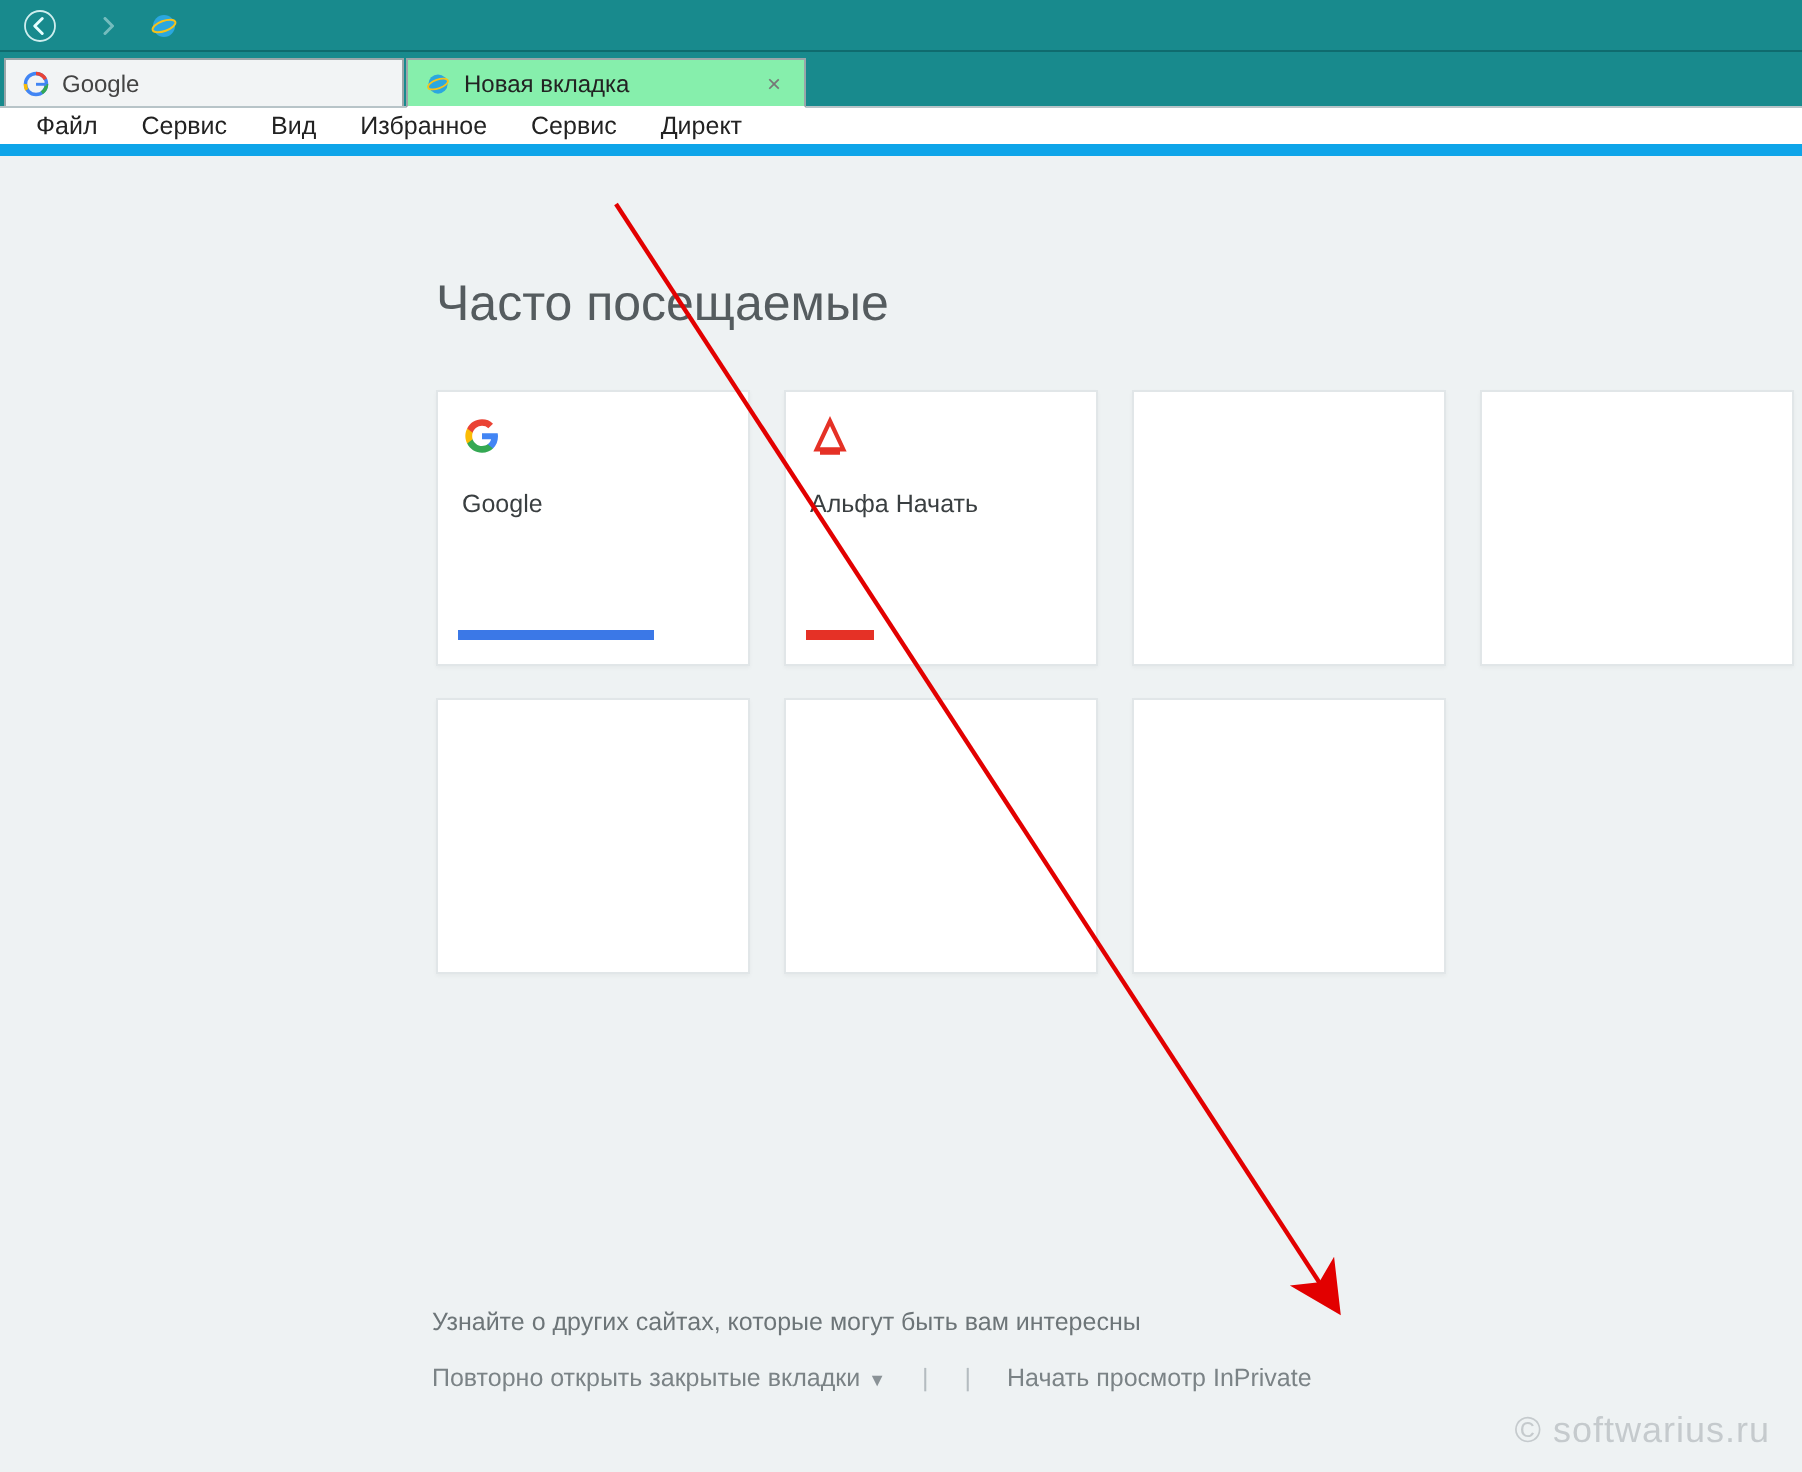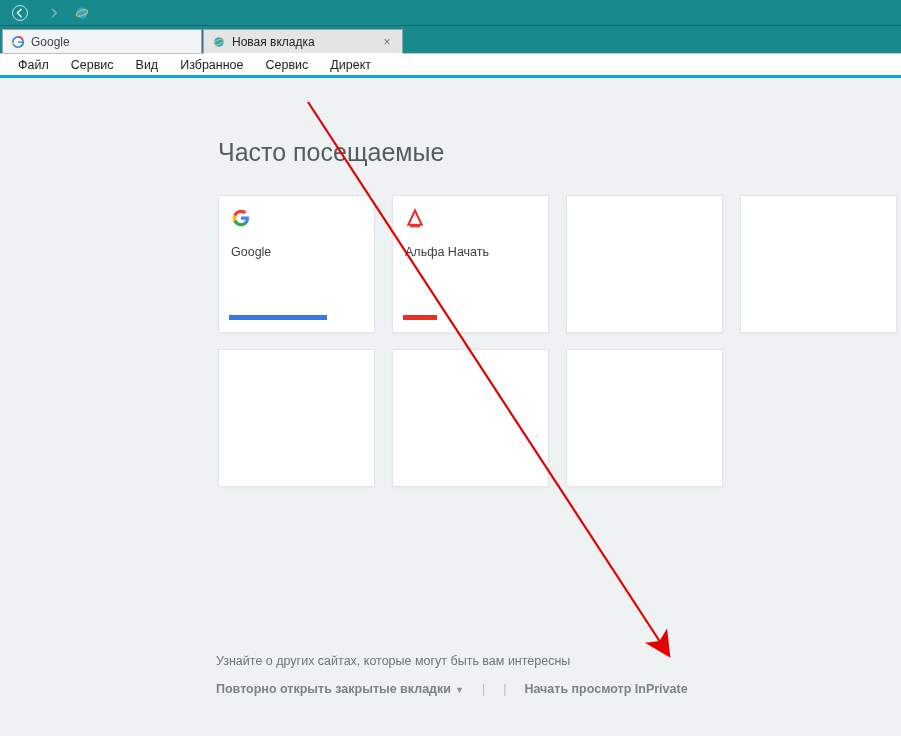--- a/index.html
+++ b/index.html
@@ -59,21 +59,21 @@
     cursor: pointer;
     position: relative;
   }
   .tab.inactive {
     background: #f2f4f5;
     border: 1px solid #9aa6a9;
     border-bottom: none;
     color: #444;
   }
   .tab.active {
-    background: #e5e5e5;
+    background: #86efac;
     border: 1px solid #9aa6a9;
     border-bottom: 1px solid #ffffff;
     color: #222;
     margin-bottom: -1px;
     height: 25px;
   }
   .tab-favicon {
     width: 14px; height: 14px;
     display: inline-flex;
     flex: none;
@@ -82,21 +82,21 @@
   .tab-close {
     width: 14px; height: 14px;
     font-size: 12px;
     color: #777;
     display: flex; align-items: center; justify-content: center;
     flex: none;
   }
   .menubar {
     height: 24px;
     background: #ffffff;
-    border-bottom: 3px solid #0ea5e9;
+    border-bottom: 6px solid #0ea5e9;
     display: flex;
     align-items: center;
     padding: 0 8px;
     gap: 2px;
     font-size: 12.5px;
     color: #222;
   }
   .menu-item {
     padding: 3px 10px;
     cursor: pointer;
@@ -160,21 +160,21 @@
     font-size: 12.5px;
     color: #6b7478;
   }
   .footer-hint { color: #6d7578; margin-bottom: 14px; }
   .footer-links {
     display: flex;
     align-items: center;
     gap: 18px;
     color: #7b8386;
   }
-  .footer-link { cursor: pointer; white-space: nowrap; font-weight: bold; }
+  .footer-link { cursor: pointer; white-space: nowrap; }
   .footer-sep { color: #b4bcc0; }
   .caret-down { font-size: 9px; margin-left: 4px; color: #8a9296; }
   .watermark {
     position: absolute;
     right: 16px;
     bottom: 10px;
     font-size: 18px;
     color: rgba(120,130,134,0.35);
     letter-spacing: 0.5px;
   }
@@ -287,20 +287,21 @@
     <div class="footer-links">
       <span class="footer-link">
         <span>Повторно открыть закрытые вкладки</span><span class="caret-down">▼</span>
       </span>
       <span class="footer-sep">|</span>
       <span class="footer-sep">|</span>
       <span class="footer-link">Начать просмотр InPrivate</span>
     </div>
   </div>
 
+  <div class="watermark">© softwarius.ru</div>
 </div>
 
 <svg class="arrow-overlay">
   <defs>
     <marker id="ah" markerWidth="14" markerHeight="14" refX="10" refY="6" orient="auto">
       <path d="M0,0 L12,6 L0,12 L3,6 Z" fill="#e20000"></path>
     </marker>
   </defs>
   <line x1="308" y1="102" x2="668" y2="654" stroke="#e20000" stroke-width="2.2" marker-end="url(#ah)"></line>
 </svg>

